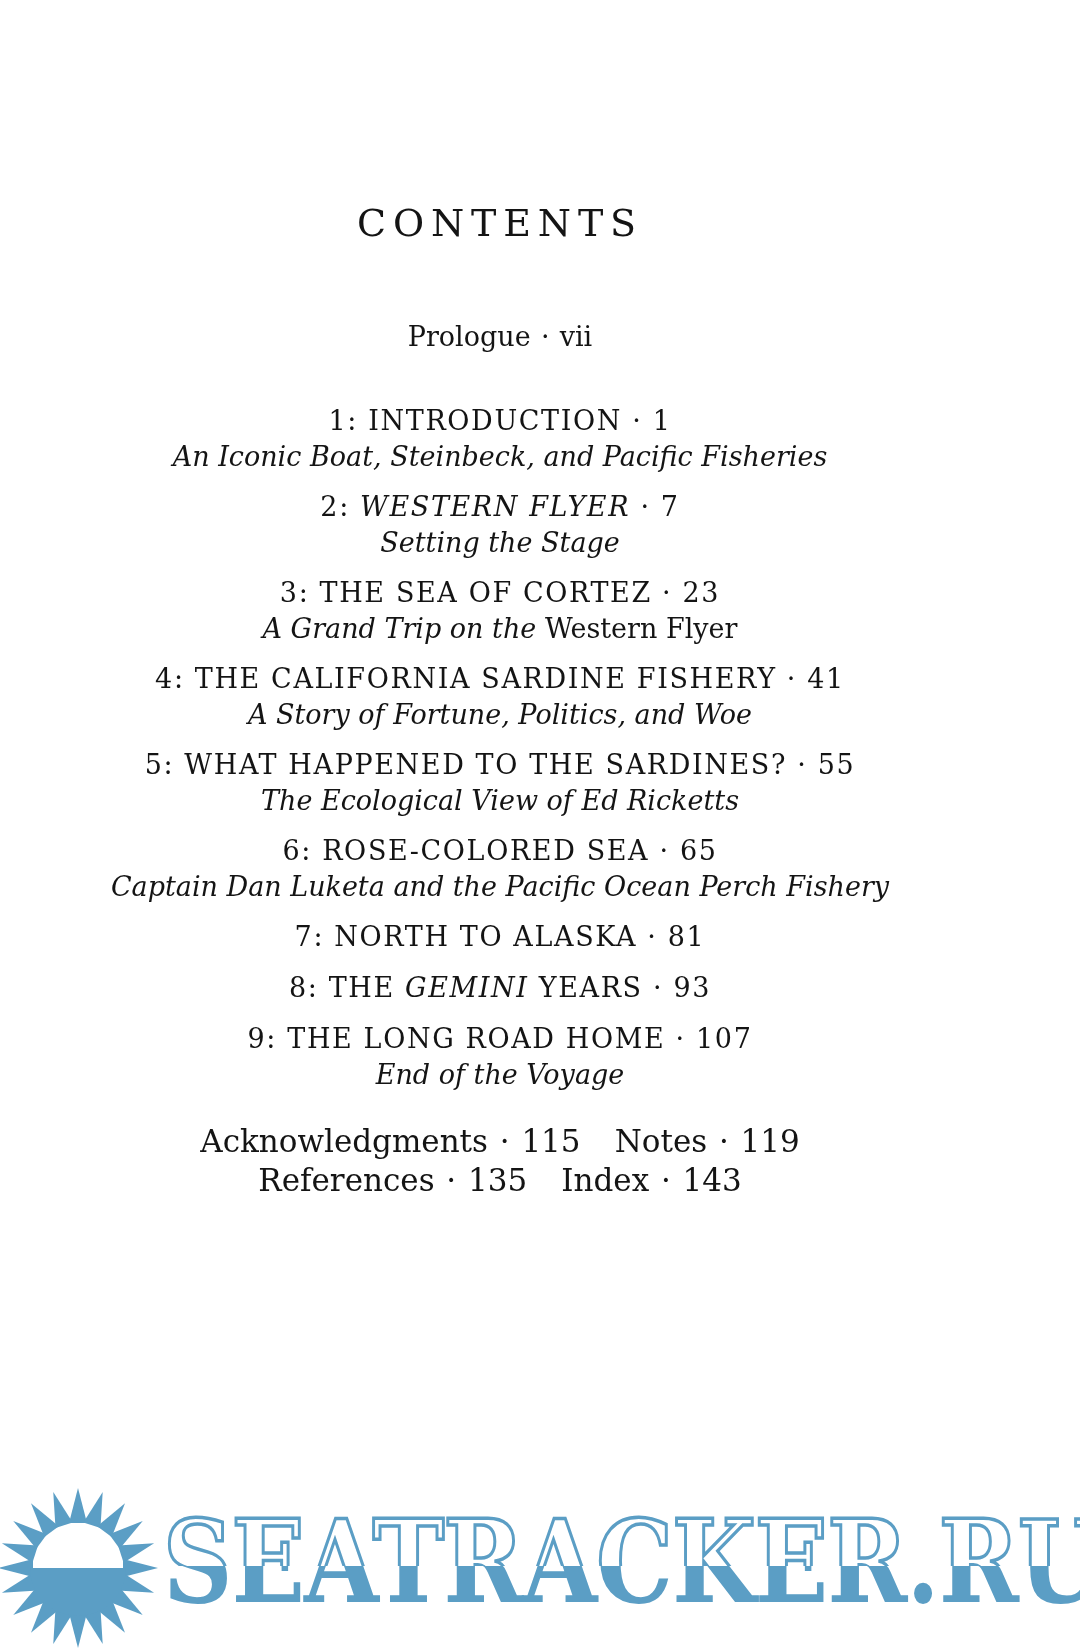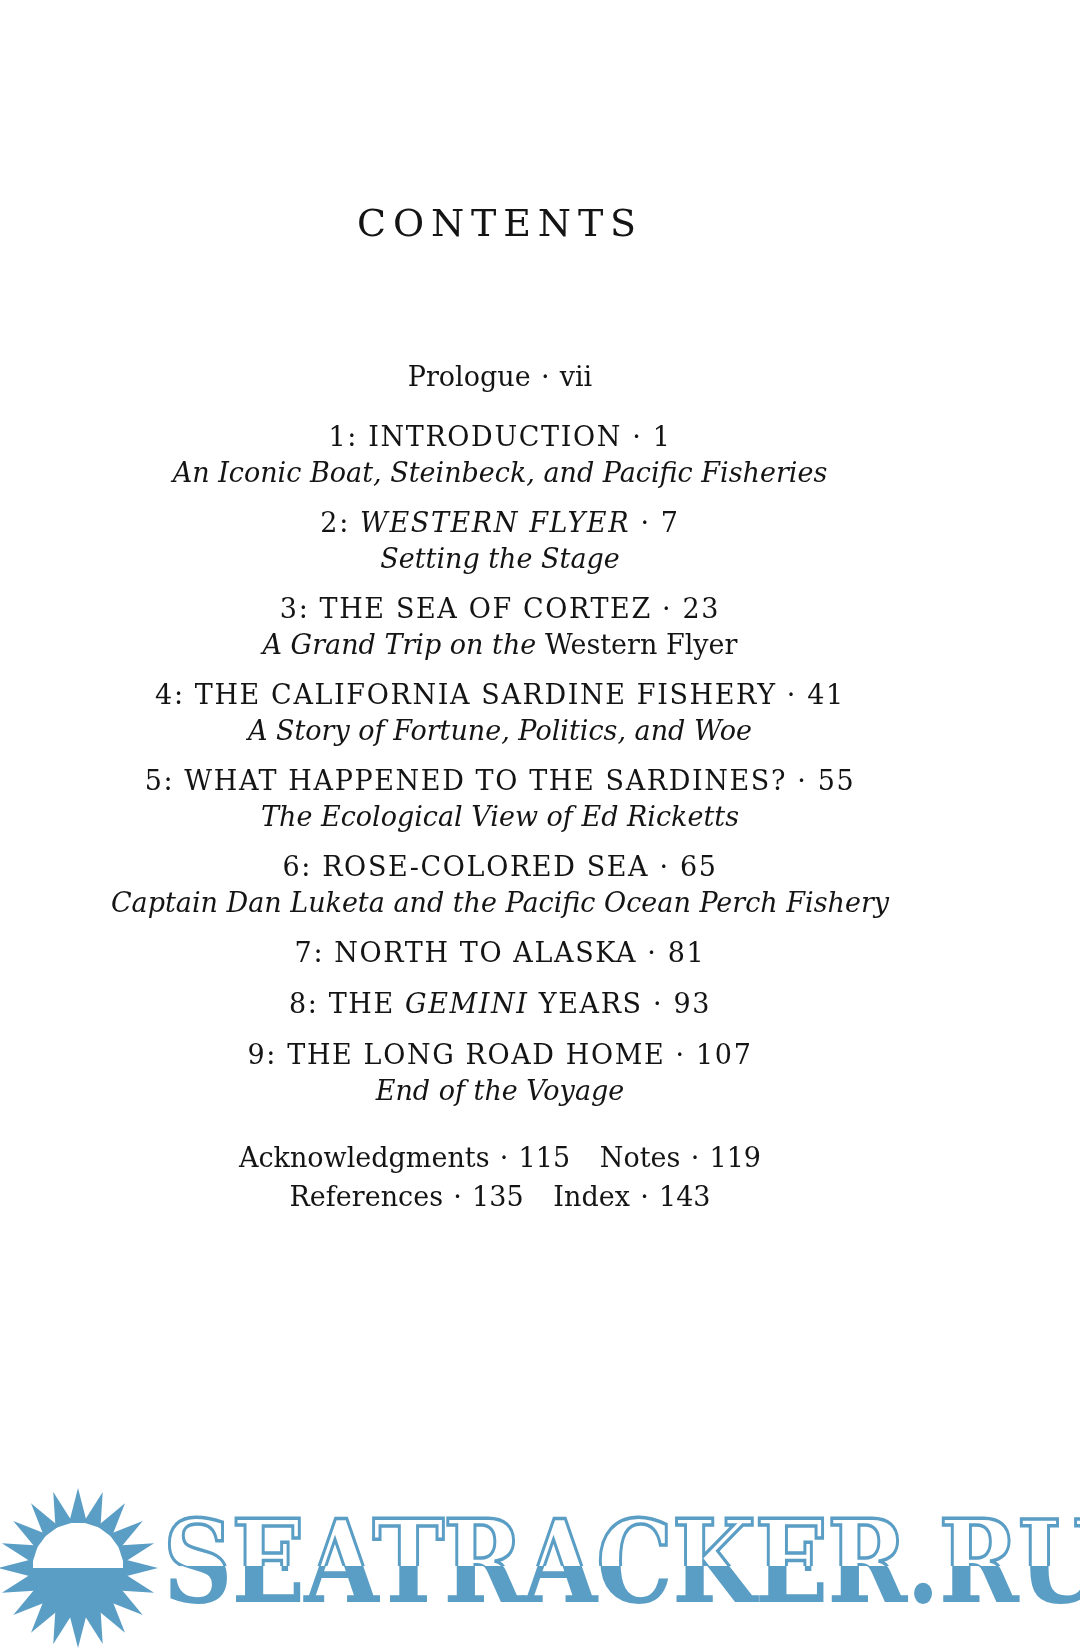--- a/index.html
+++ b/index.html
@@ -21,49 +21,49 @@
     text-align: center;
   }
   .toc-title {
     font-size: 38px;
     line-height: 44px;
     letter-spacing: 0.18em;
     font-weight: normal;
     margin: 16px;
   }
   .front {
-    margin-top: 114px;
+    margin-top: 74px;
     font-size: 27px;
     line-height: 36px;
   }
   .sep {
     margin: 0 0.38em;
     display: inline-block;
   }
   .chapters {
-    margin-top: 24px;
+    margin-top: 48px;
   }
   .chapter {
     margin-bottom: 15px;
   }
   .ch-heading {
     font-size: 27px;
     line-height: 36px;
     letter-spacing: 0.06em;
   }
   .ch-subtitle {
     font-size: 27px;
     line-height: 35px;
   }
   .ch-subtitle i, .ch-subtitle span { font-style: inherit; text-align: center; }
   .sub-line i { font-style: italic; }
   .sub-line span { font-style: normal; }
   .backmatter {
     margin-top: 30px;
-    font-size: 27px;
+    font-size: 31px;
   }
   .bm-row {
     line-height: 39px;
   }
   .bm-item + .bm-item {
     margin-left: 1.1em;
   }
   
   .watermark {
     position: absolute;

